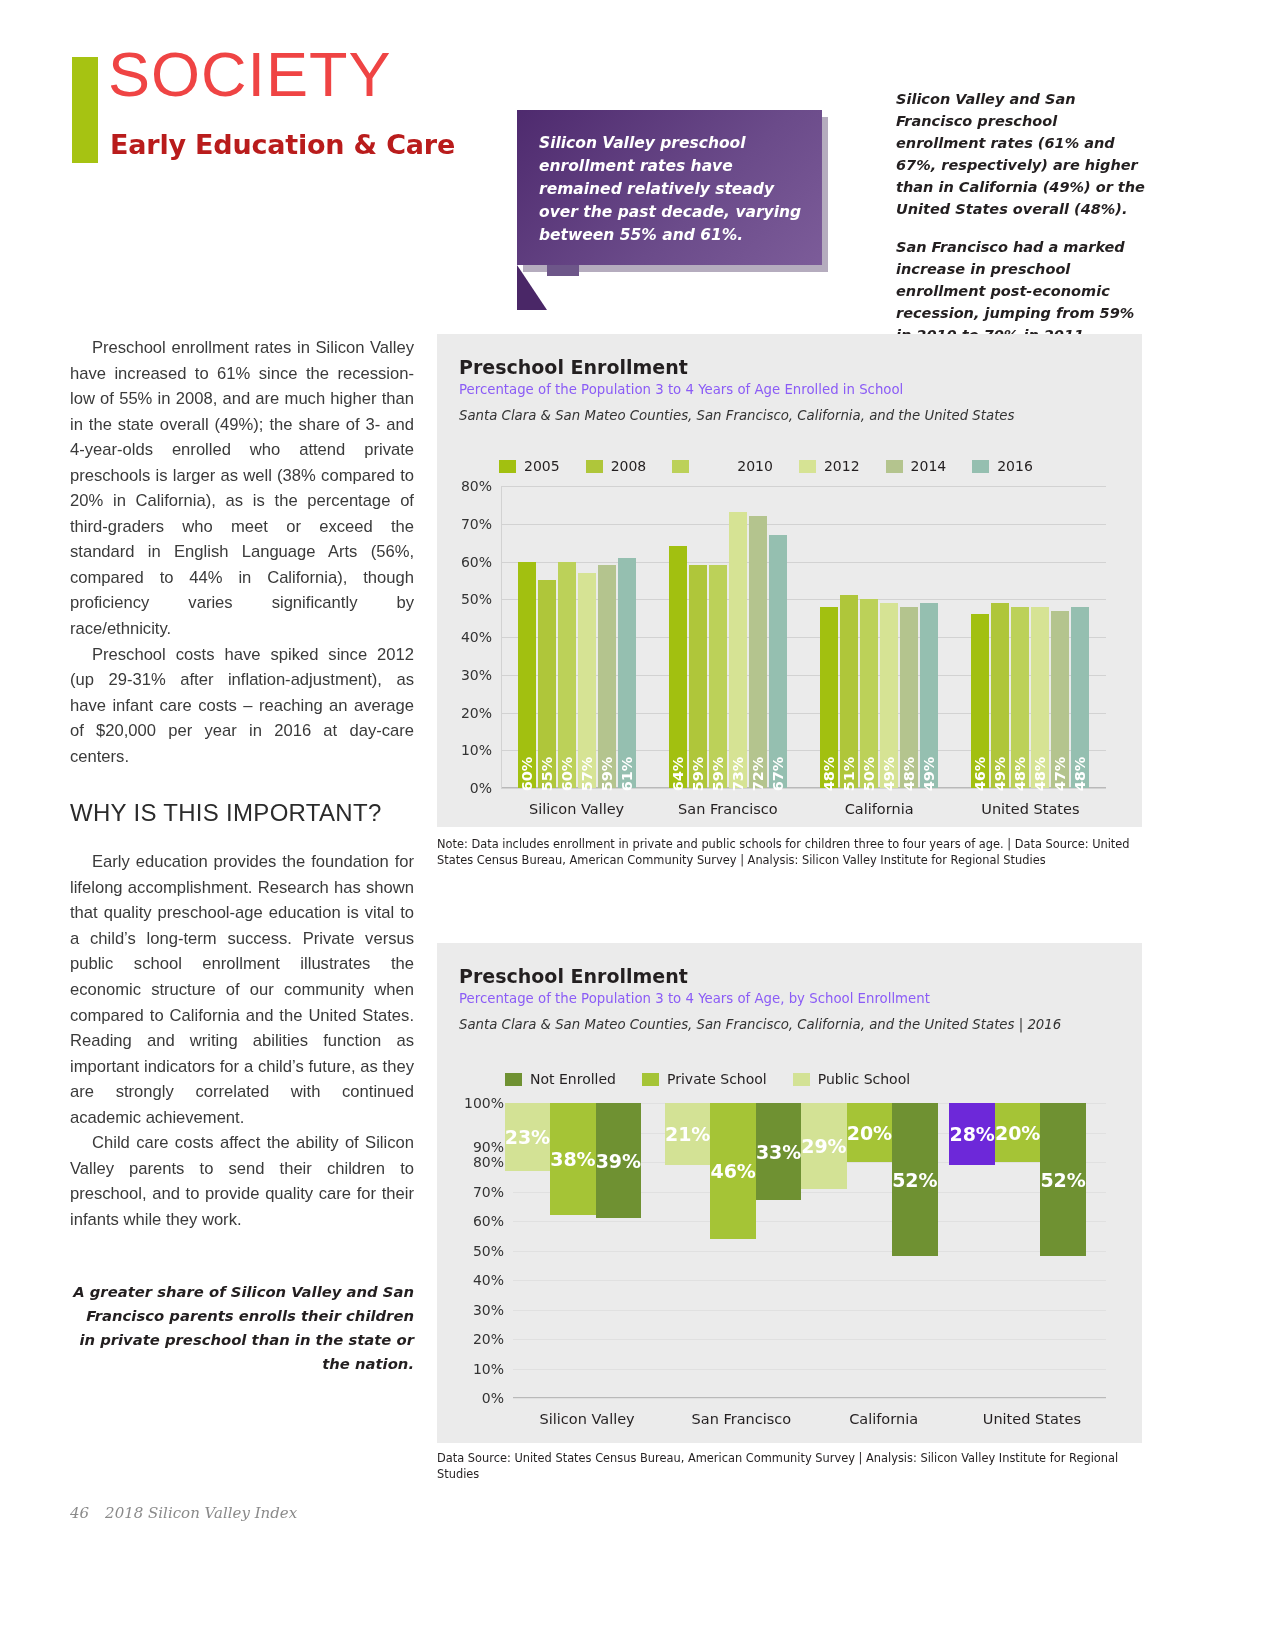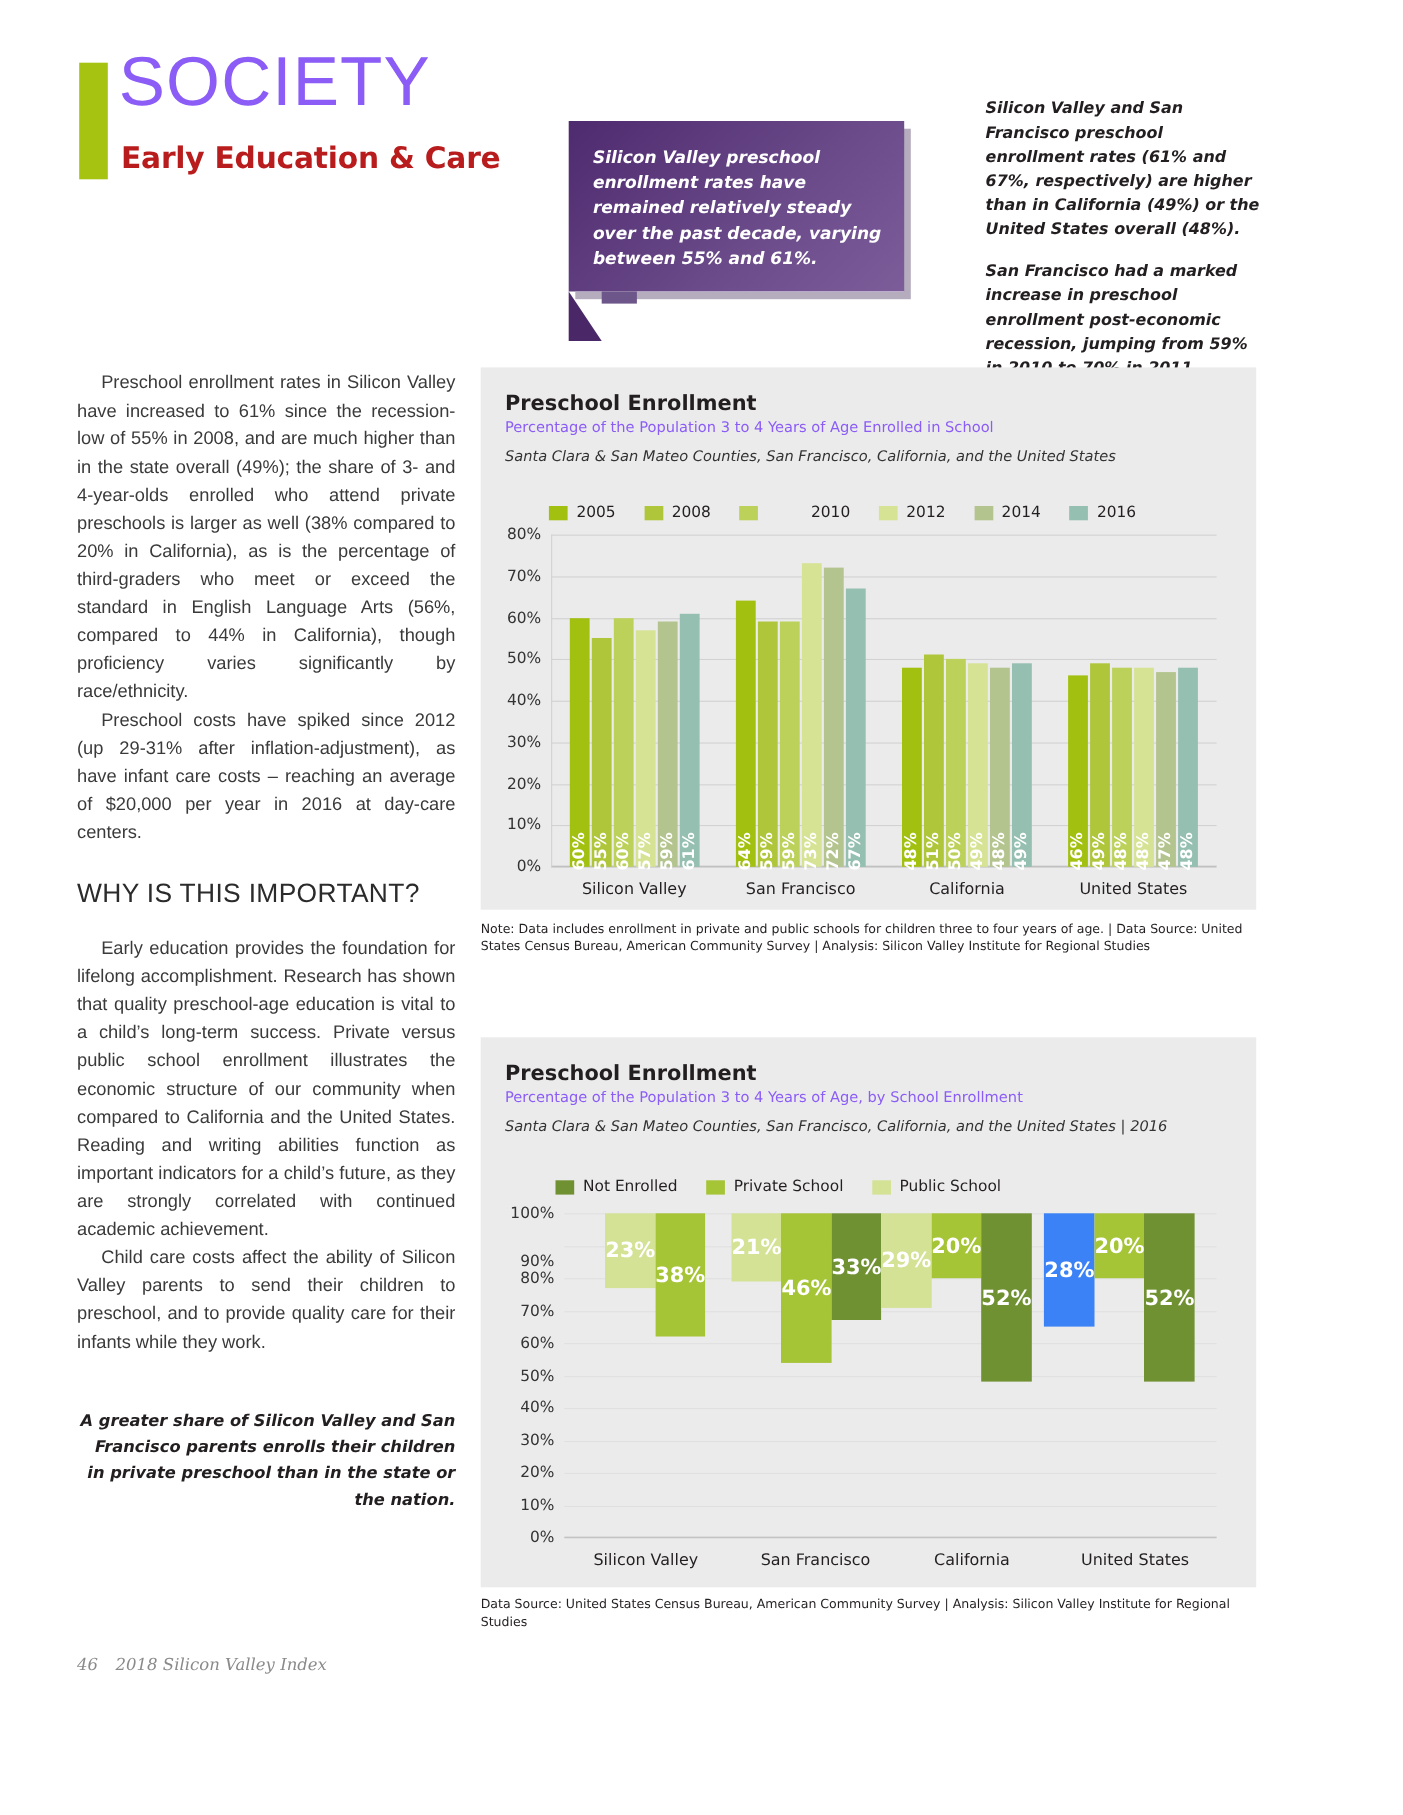--- a/index.html
+++ b/index.html
@@ -9,21 +9,21 @@
     position:relative;overflow:hidden;
   }
   .page{position:absolute;inset:0;}
 
   
   #header-block{position:absolute;left:72px;top:55px;width:420px;height:110px;}
   #header-bar{position:absolute;left:0;top:2px;width:26px;height:106px;background:#a6c312;}
   #section-title{
     position:absolute;left:36px;top:-12px;
     font-family:"Liberation Sans",sans-serif;
-    font-size:63px;font-weight:300;letter-spacing:1px;color:#8b5cf6;
+    font-size:63px;font-weight:300;letter-spacing:1px;color:#ef4444;
     line-height:1;
   }
   #section-subtitle{
     position:absolute;left:38px;top:74px;
     font-family:"DejaVu Sans",sans-serif;
     font-size:27px;font-weight:600;color:#b91c1c;letter-spacing:-0.2px;
   }
 
   
   #callout{
@@ -388,36 +388,37 @@
         <div class="gridline" style="top: 59px; background: rgb(224, 224, 224);"></div>
         <div class="ytick" style="top: 59px;">80%</div>
         <div class="gridline" style="top: 29.5px; background: rgb(224, 224, 224);"></div>
         <div class="ytick" style="top: 29.5px; margin-top: 14px;">90%</div>
         <div class="gridline" style="top: 0px; background: rgb(224, 224, 224);"></div>
         <div class="ytick" style="top: 0px;">100%</div>
         <div class="axis-line" style="background: rgb(185, 185, 185);"></div>
         <div class="stack" style="left: 20.125px; width: 108px;">
           <div class="seg" style="height: 67.85px; background: rgb(211, 226, 149);">23%</div>
           <div class="seg" style="height: 112.1px; background: rgb(165, 196, 54);">38%</div>
+          <div class="seg" style="height: 115.05px; background: rgb(111, 145, 50);">39%</div>
           <div class="cat-label">Silicon Valley</div>
         </div>
         <div class="stack" style="left: 168.375px; width: 120px;">
           <div class="seg" style="height: 61.95px; background: rgb(211, 226, 149);">21%</div>
           <div class="seg" style="height: 135.7px; background: rgb(165, 196, 54);">46%</div>
           <div class="seg" style="height: 97.35px; background: rgb(111, 145, 50);">33%</div>
           <div class="cat-label">San Francisco</div>
         </div>
         <div class="stack" style="left: 316.625px; width: 108px;">
           <div class="seg" style="height: 85.55px; background: rgb(211, 226, 149);">29%</div>
           <div class="seg" style="height: 59px; background: rgb(165, 196, 54);">20%</div>
           <div class="seg" style="height: 153.4px; background: rgb(111, 145, 50);">52%</div>
           <div class="cat-label">California</div>
         </div>
         <div class="stack" style="left: 464.875px; width: 108px;">
-          <div class="seg" style="height: 103px; background: #3b82f6;">28%</div>
+          <div class="seg" style="height: 62px; background: #6d28d9;">28%</div>
           <div class="seg" style="height: 59px; background: rgb(165, 196, 54);">20%</div>
           <div class="seg" style="height: 153.4px; background: rgb(111, 145, 50);">52%</div>
           <div class="cat-label">United States</div>
         </div>
       </div>
   </div>
   <div class="source-note" style="left:437px;top:1450px;width:710px">Data Source: United States Census Bureau, American Community Survey  |  Analysis: Silicon Valley Institute for Regional Studies</div>
 
   <div id="footer">
     <span id="page-num">46</span>

